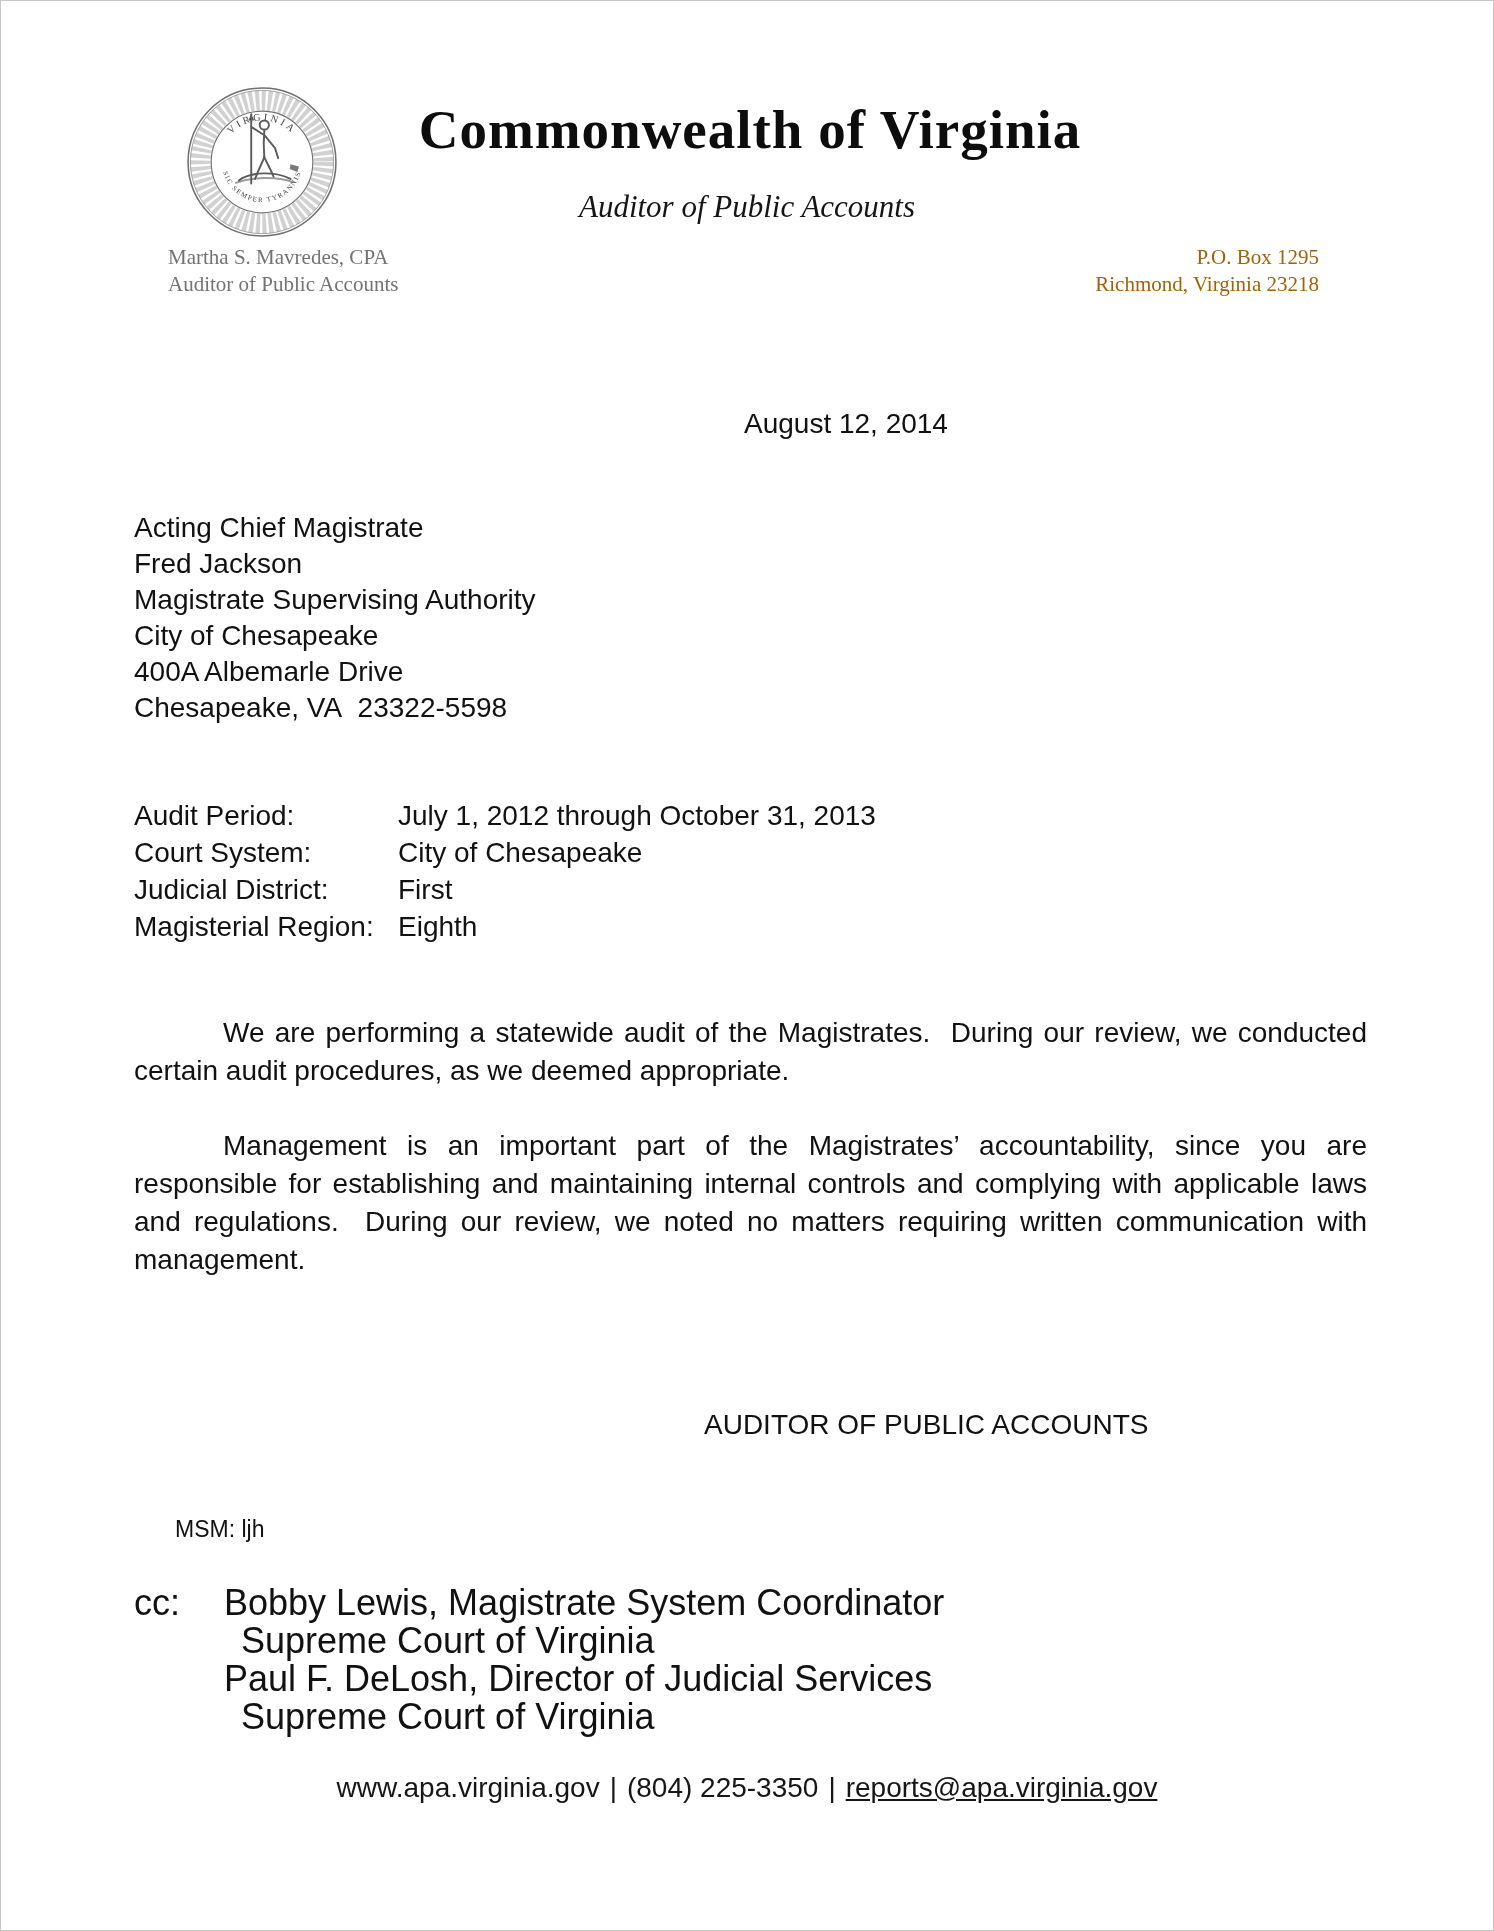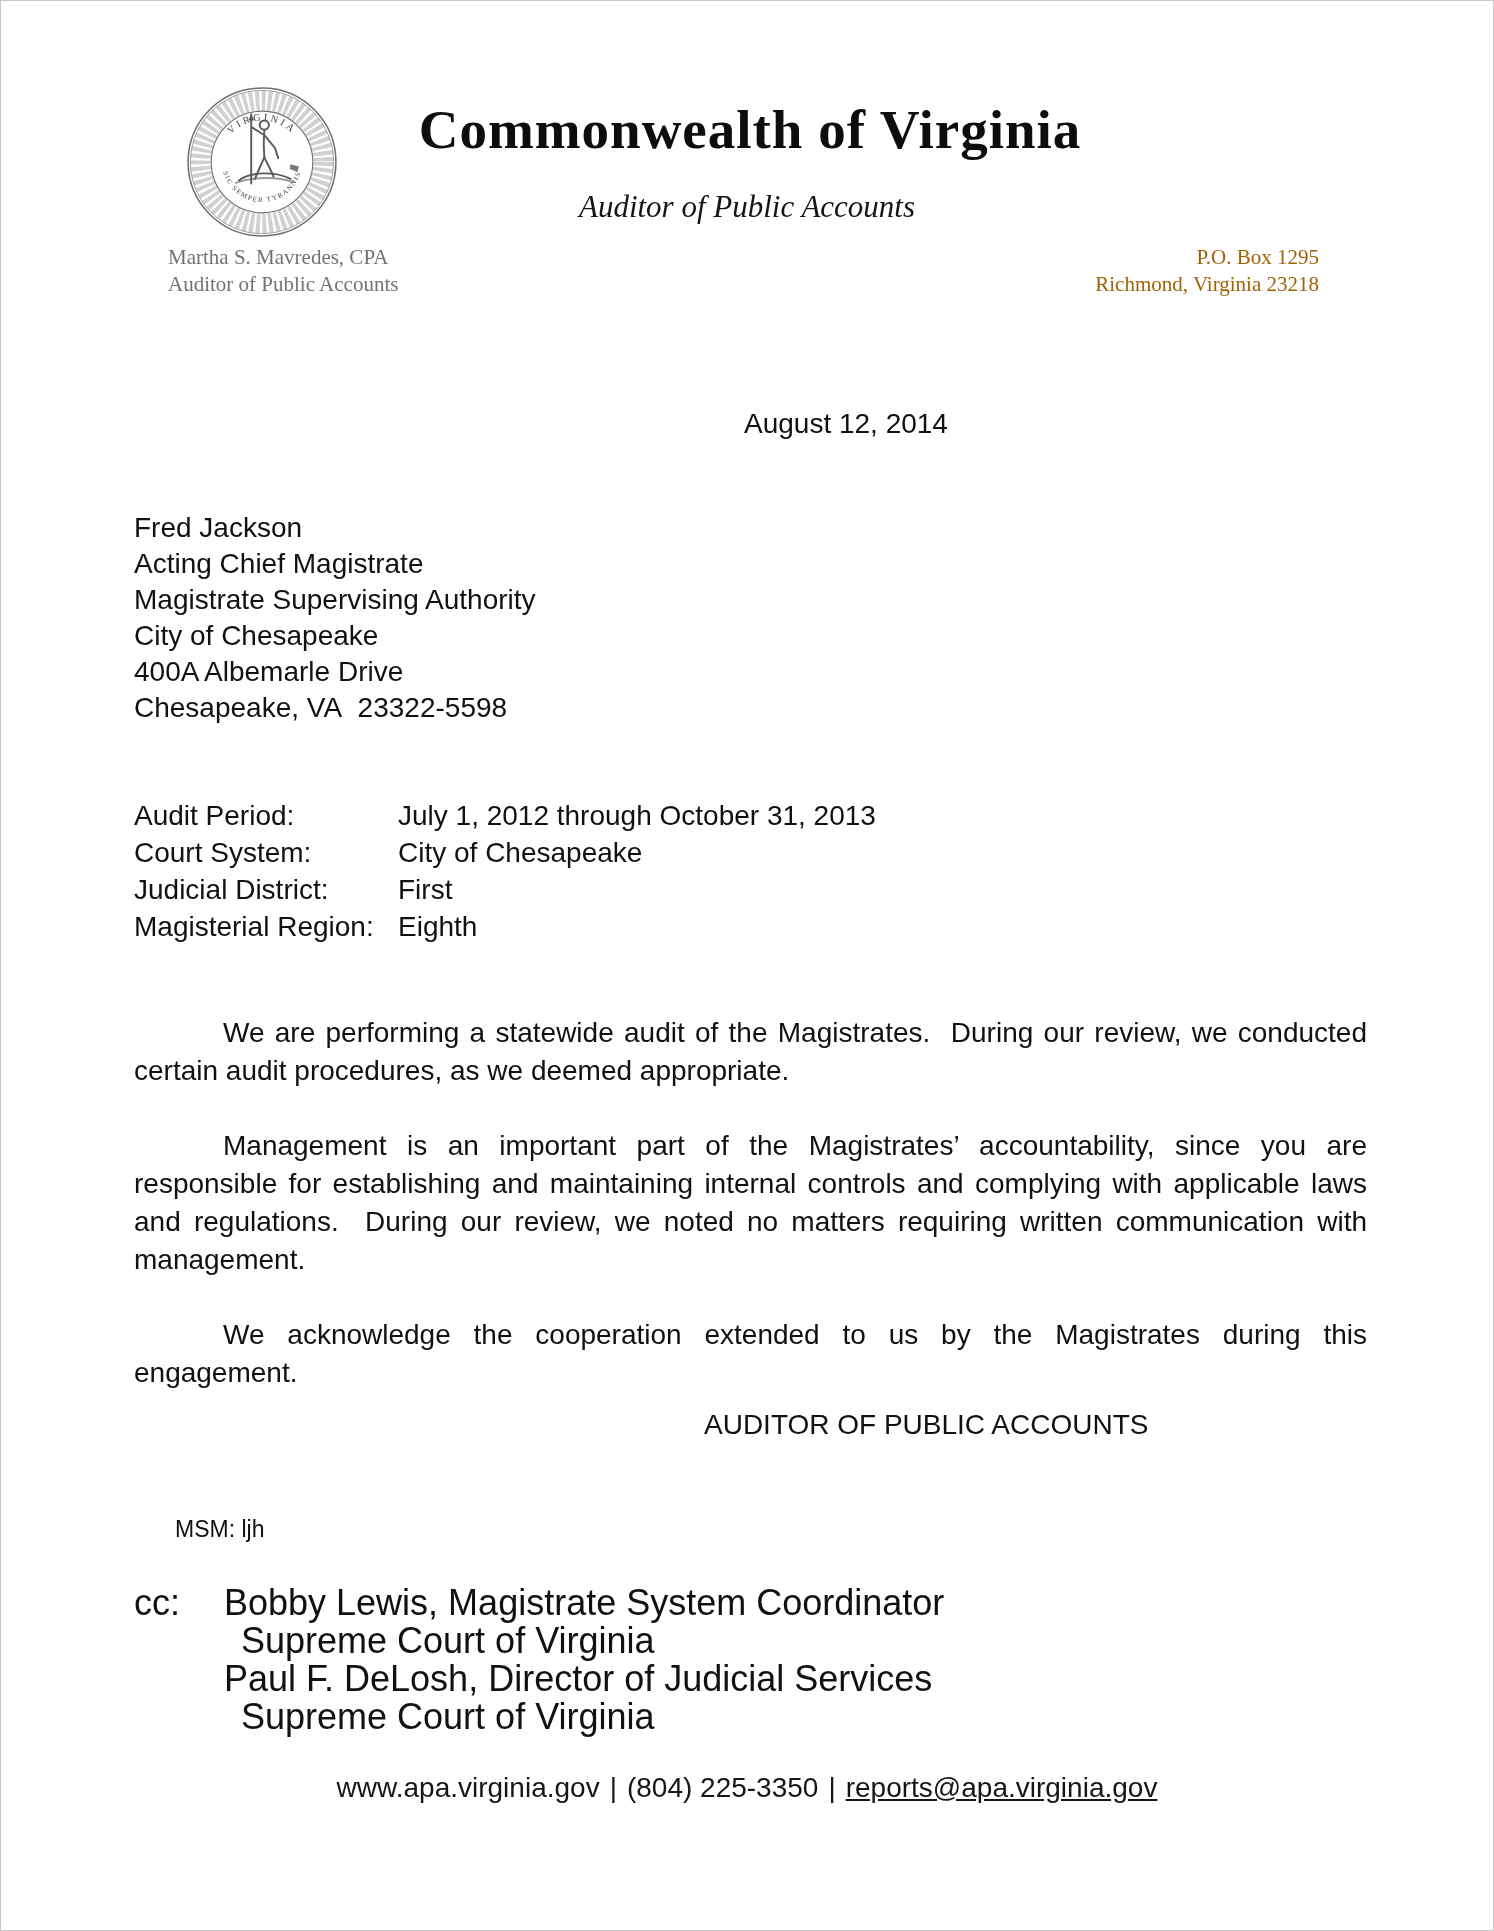--- a/index.html
+++ b/index.html
@@ -187,22 +187,22 @@
   </div>
 
   <div class="header-right">
     <div>P.O. Box 1295</div>
     <div>Richmond, Virginia 23218</div>
   </div>
 
   <div class="date-line">August 12, 2014</div>
 
   <div class="recipient-block">
+    <div>Acting Chief Magistrate</div>
     <div>Fred Jackson</div>
-    <div>Acting Chief Magistrate</div>
     <div>Magistrate Supervising Authority</div>
     <div>City of Chesapeake</div>
     <div>400A Albemarle Drive</div>
     <div>Chesapeake, VA&nbsp; 23322-5598</div>
   </div>
 
   <div class="audit-info">
     <div class="audit-row">
       <div class="audit-label">Audit Period:</div>
       <div>July 1, 2012 through October 31, 2013</div>
@@ -217,21 +217,20 @@
     </div>
     <div class="audit-row">
       <div class="audit-label">Magisterial Region:</div>
       <div>Eighth</div>
     </div>
   </div>
 
   <div class="paragraphs">
     <p>We are performing a statewide audit of the Magistrates.&nbsp; During our review, we conducted certain audit procedures, as we deemed appropriate.</p>
     <p>Management is an important part of the Magistrates’ accountability, since you are responsible for establishing and maintaining internal controls and complying with applicable laws and regulations.&nbsp; During our review, we noted no matters requiring written communication with management.</p>
-    <p>We acknowledge the cooperation extended to us by the Magistrates during this engagement.</p>
   </div>
 
   <div class="signature-line">AUDITOR OF PUBLIC ACCOUNTS</div>
 
   <div class="reference-line">MSM: ljh</div>
 
   <div class="cc-block">
     <div class="cc-label">cc:</div>
     <div>
       <div>Bobby Lewis, Magistrate System Coordinator</div>

